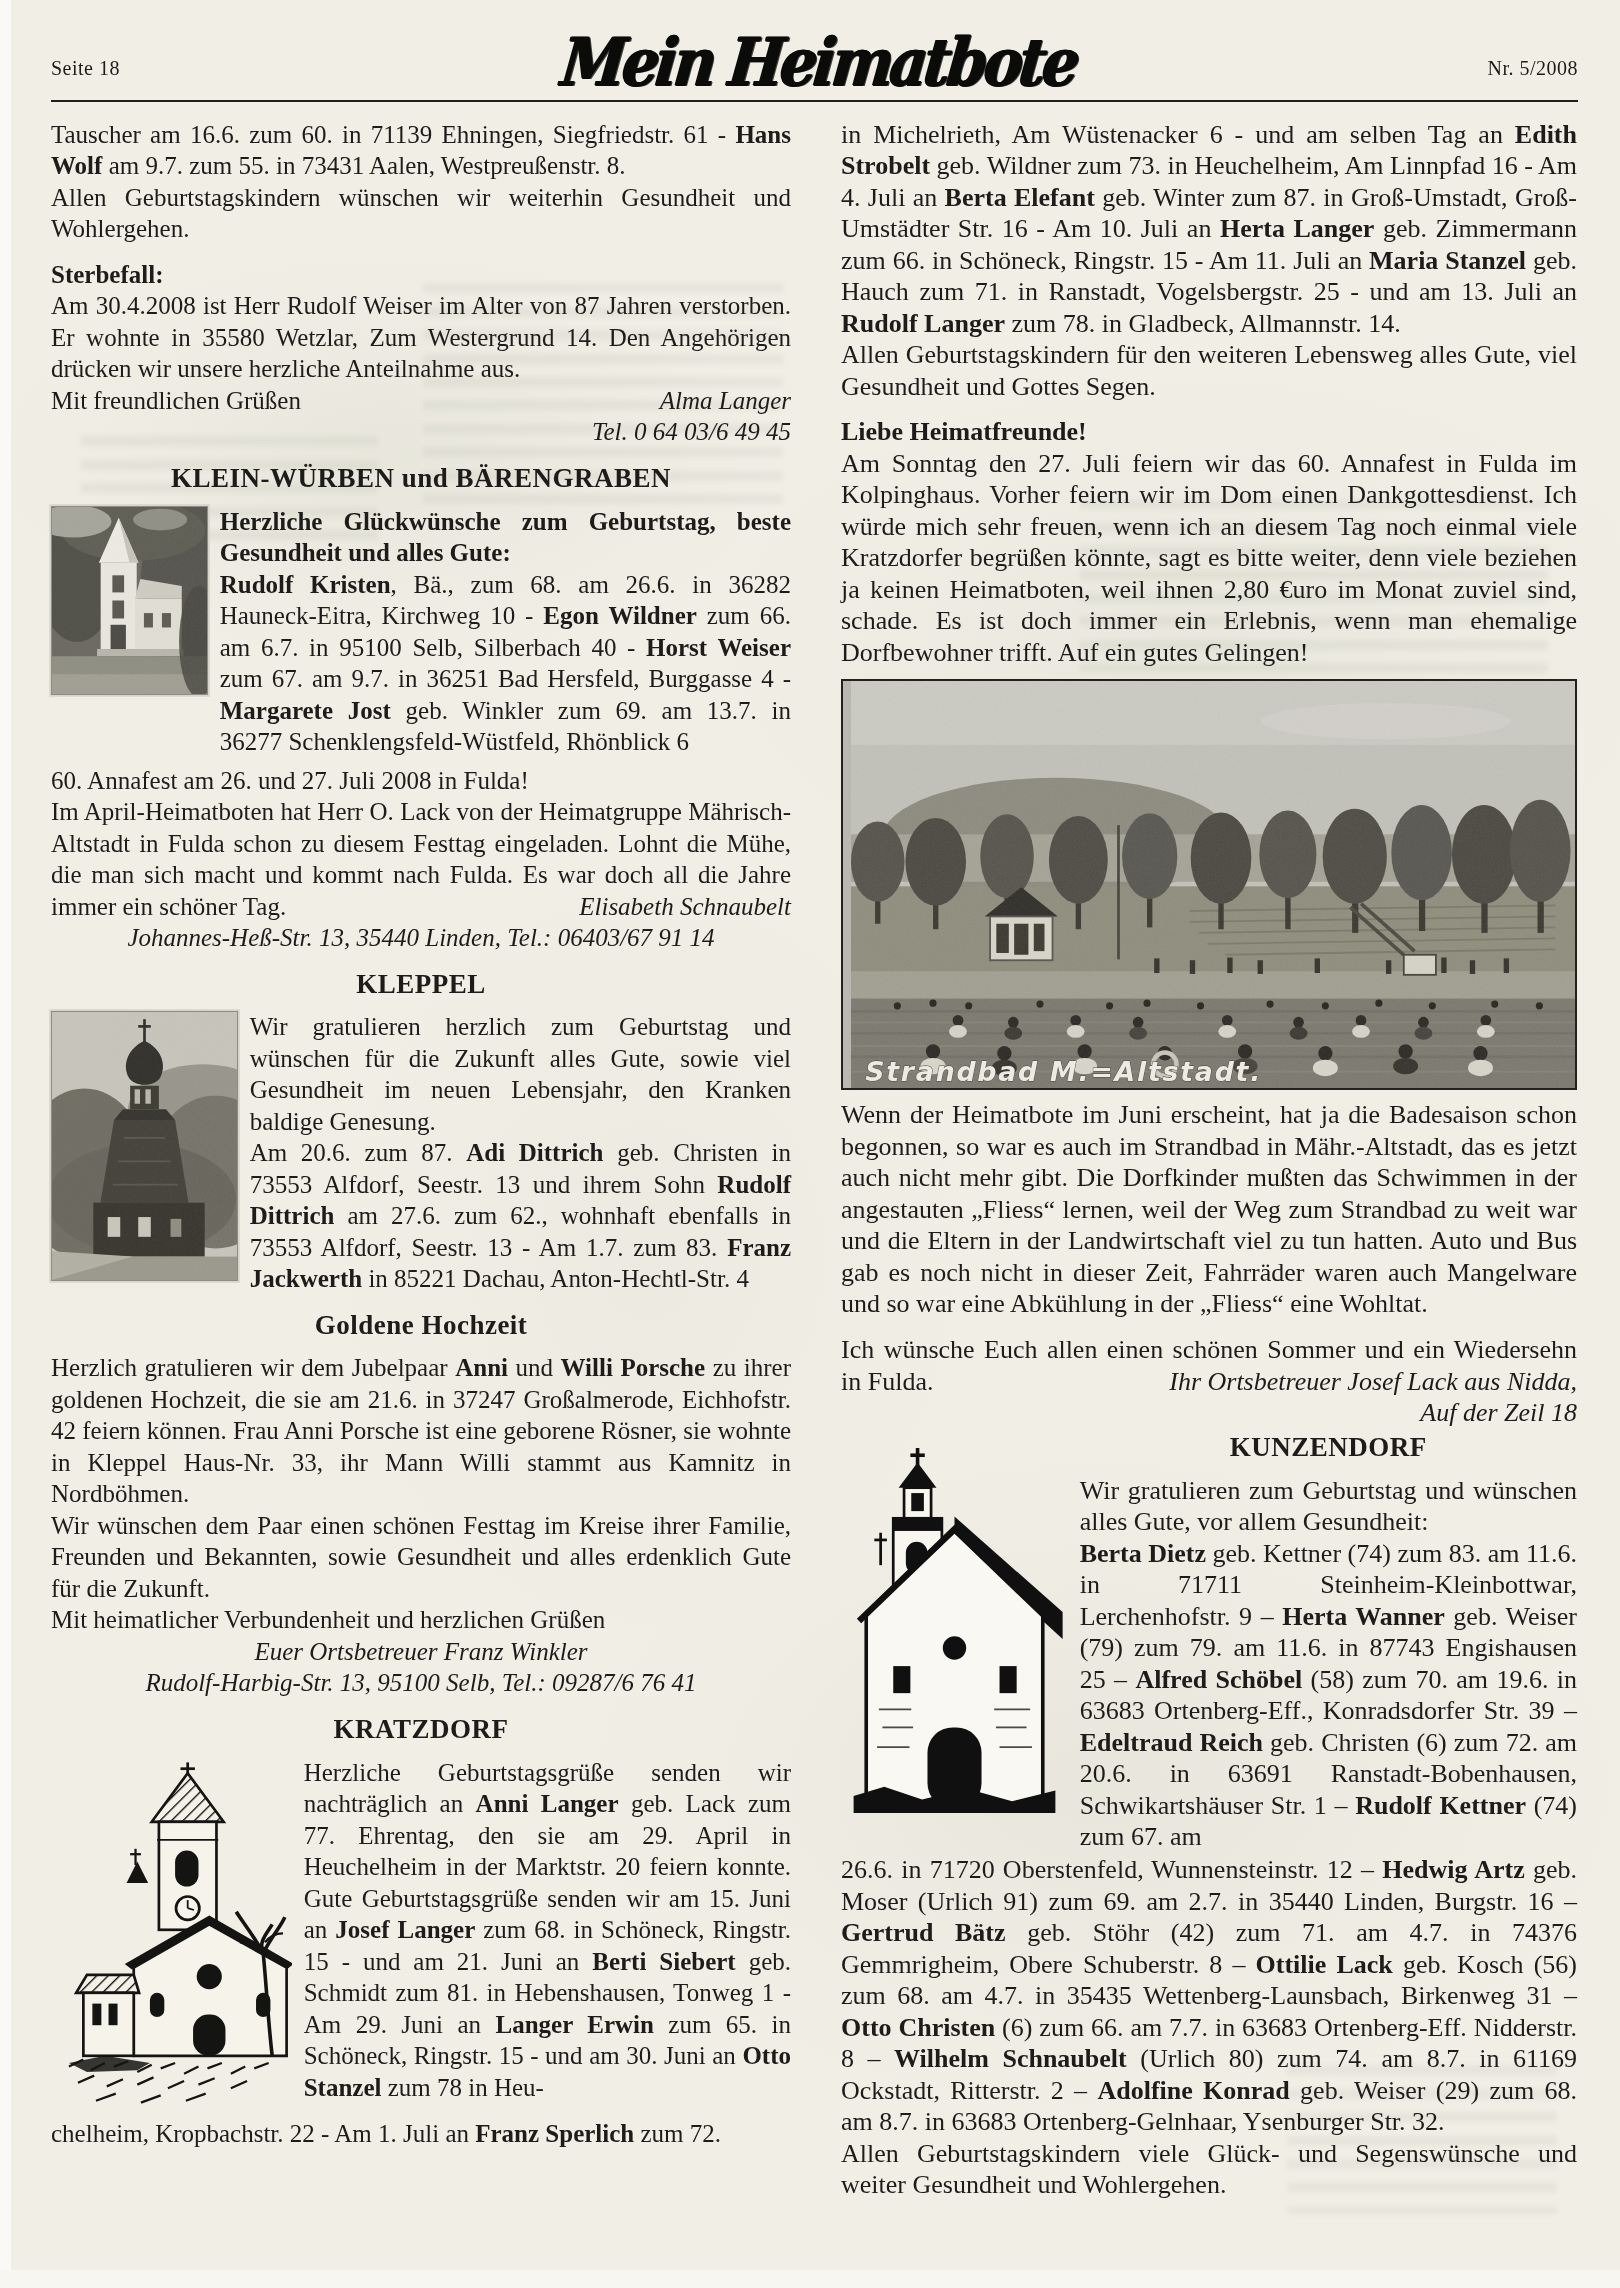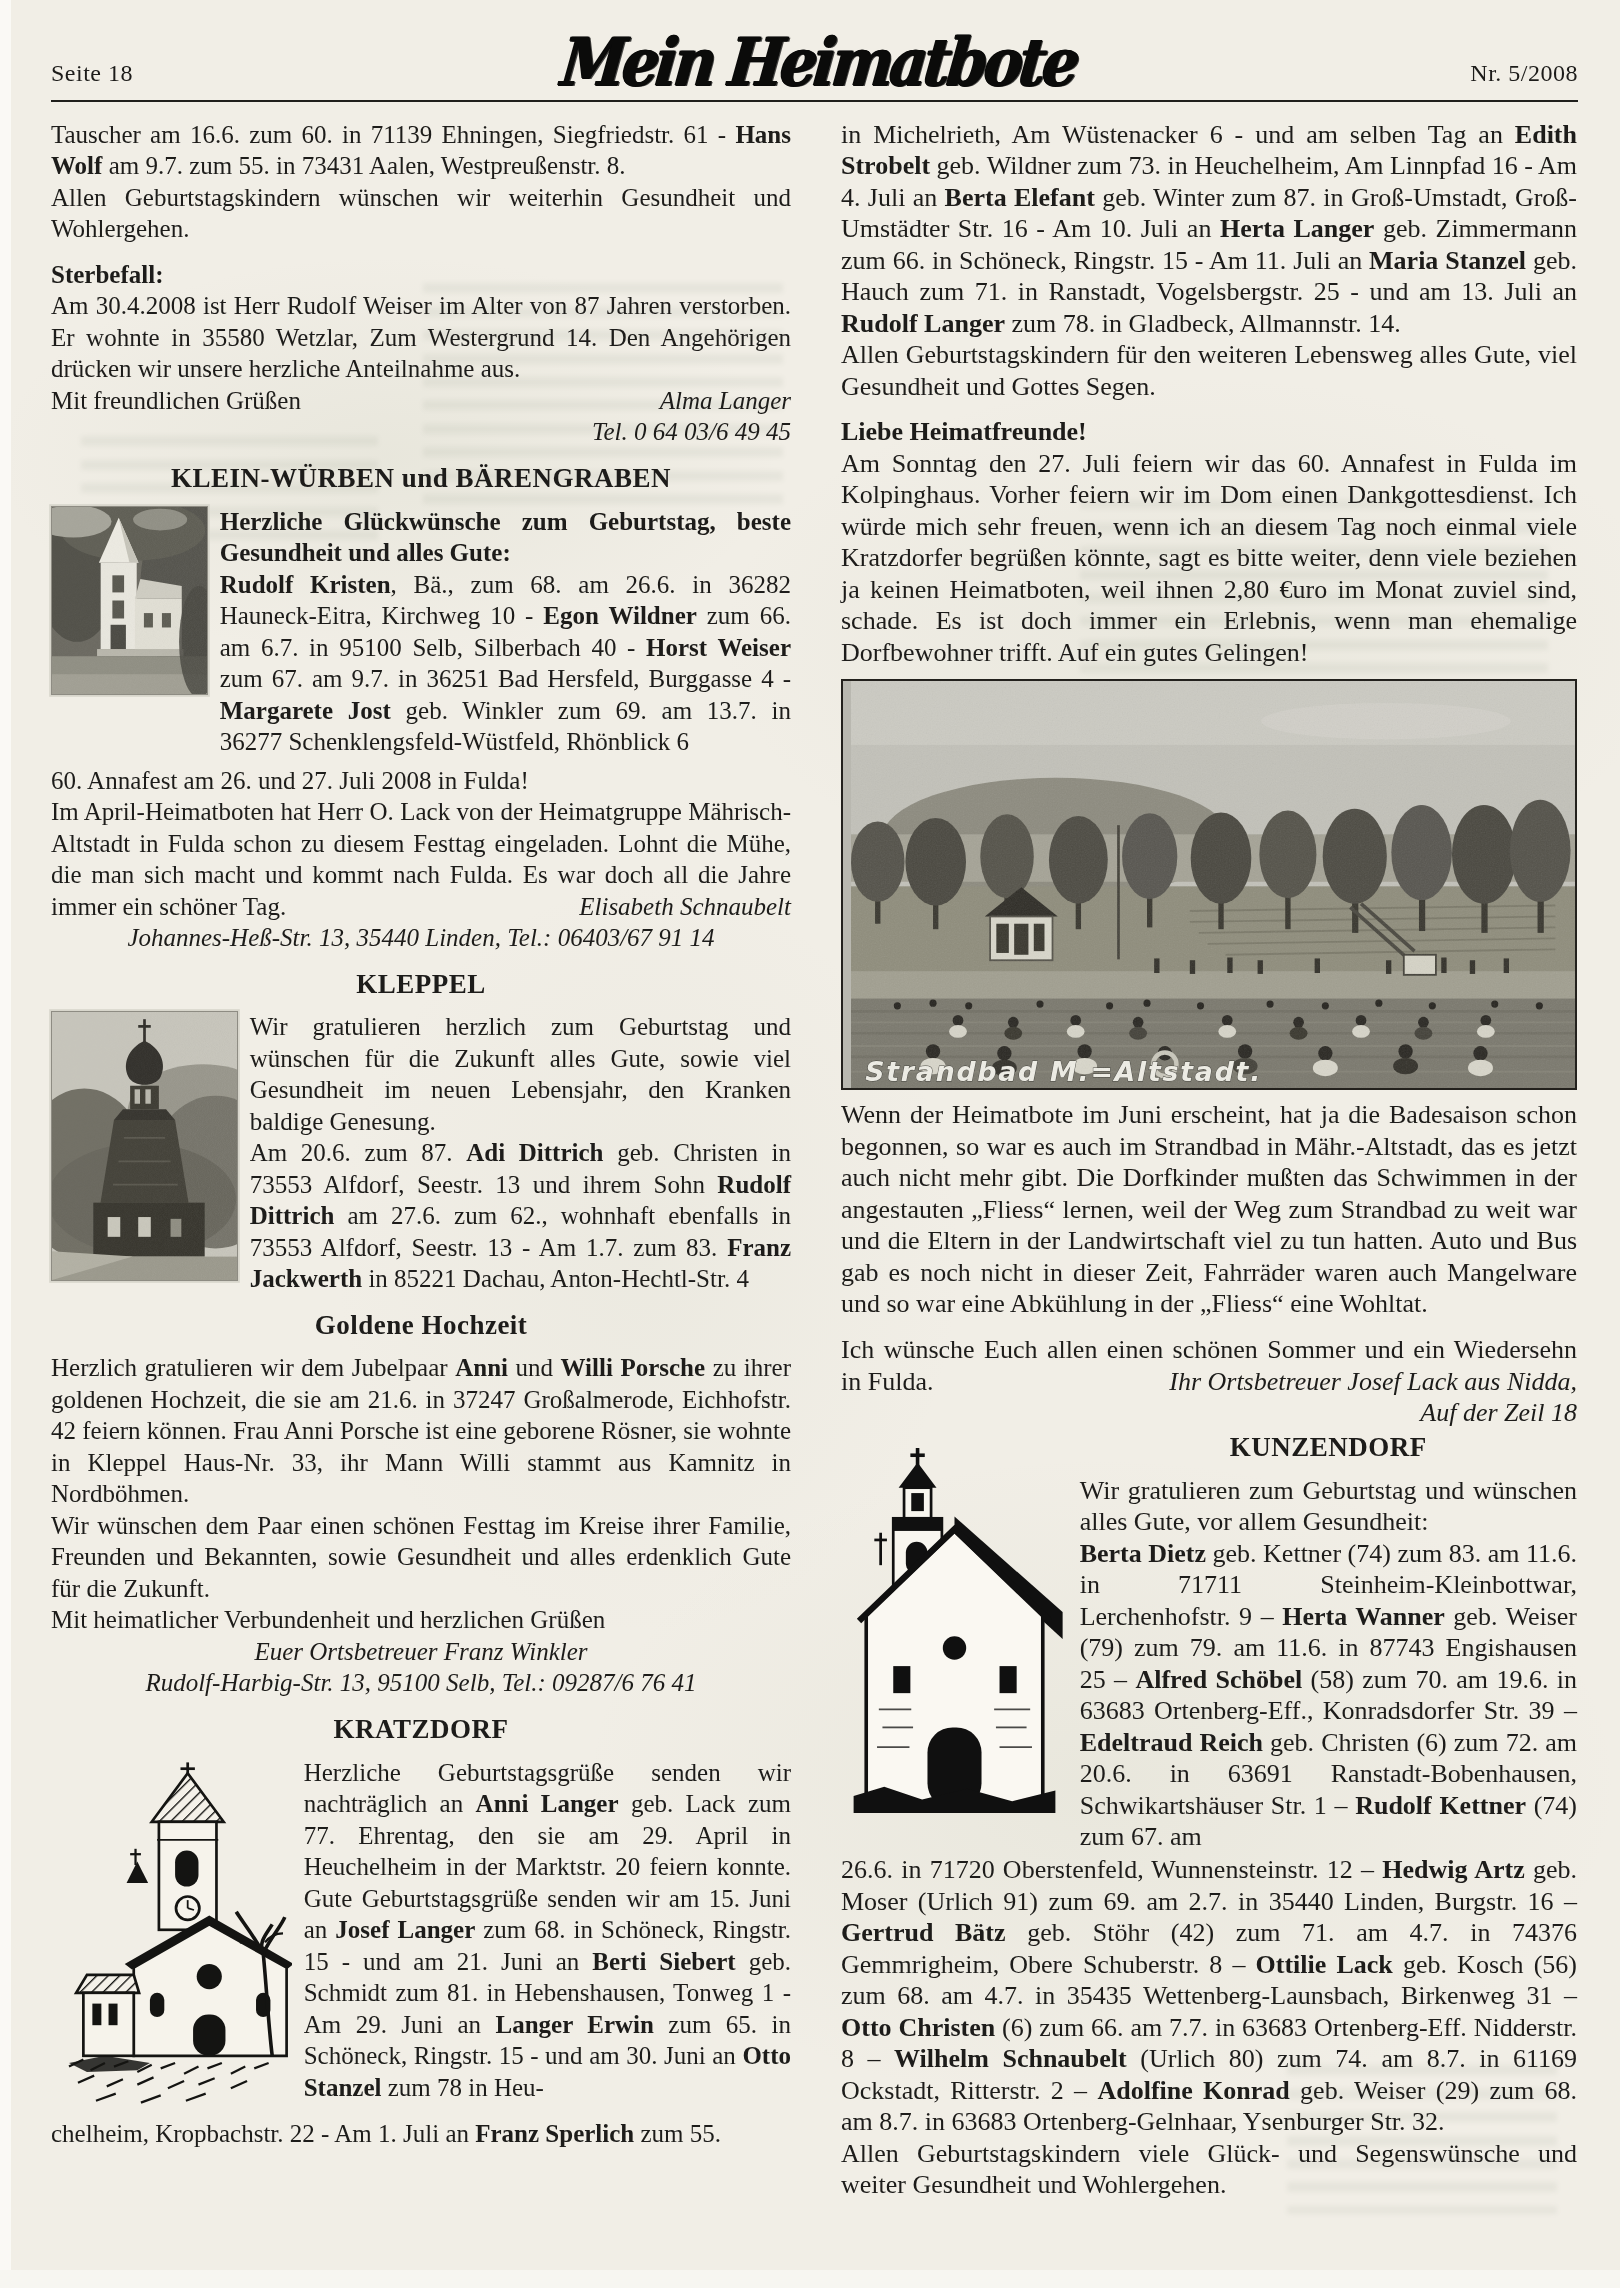--- a/index.html
+++ b/index.html
@@ -13,21 +13,21 @@
       radial-gradient(ellipse 738px 468px at 68% 78%, rgba(182,188,162,.14), transparent 70%),
       radial-gradient(ellipse 450px 540px at 40% 55%, rgba(190,195,175,.10), transparent 70%),
       #f1eee6;
   }
   .edge-l{position:absolute;left:0;top:0;width:10.8px;height:100%;background:#faf9f5;}
   .edge-b{position:absolute;left:0;bottom:0;width:100%;height:18px;background:#f7f6f1;}
   .ghost{position:absolute;filter:blur(2.7px);opacity:.07;pointer-events:none;
     background:repeating-linear-gradient(180deg, transparent 0 13.5px, #5f6e58 13.5px 23.4px);}
   .inner{position:absolute;left:51px;top:40px;width:1527px;}
   header{position:relative;height:56px;}
-  .h-label{position:absolute;bottom:9px;font-size:24px;letter-spacing:0.5px;}
+  .h-label{position:absolute;bottom:16px;font-size:20px;letter-spacing:0.5px;}
   .h-left{left:0;}
   .h-right{right:0;}
   .masthead{
     position:absolute;left:50%;bottom:-5.4px;transform:translateX(-50%) skewX(-6deg) scaleY(1.14);
     transform-origin:bottom center;
     font-family:"DejaVu Serif",serif;font-weight:bold;font-style:italic;
     font-size:58px;letter-spacing:-3.6px;color:#0b0b0a;white-space:nowrap;
     text-shadow:0.9px 0 0 #0b0b0a,-0.9px 0 0 #0b0b0a,1.8px 0.9px 0 rgba(10,10,10,.75),0 0.9px 0 #0b0b0a;
   }
   .rule{border-top:2.7px solid #201f1c;margin-top:3.6px;}
@@ -220,21 +220,21 @@
                   <line x1="200" y1="368" x2="218" y2="360"></line>
                 <line x1="50" y1="382" x2="72" y2="374"></line>
                   <line x1="100" y1="384" x2="122" y2="376"></line>
                   <line x1="150" y1="382" x2="172" y2="374"></line>
               </g>
               <path d="M20,340 L60,332 L110,340 L96,348 L40,350 Z" fill="#141412" opacity="0.85"></path>
             </svg>
           </div>
           <div class="just mtext"><span>Herzliche Geburtstagsgrüße senden wir nachträglich an </span><span style="font-weight: bold;">Anni Langer</span><span> geb. Lack zum 77. Ehrentag, den sie am 29. April in Heuchelheim in der Marktstr. 20 feiern konnte. Gute Geburtstagsgrüße senden wir am 15. Juni an </span><span style="font-weight: bold;">Josef Langer</span><span> zum 68. in Schöneck, Ringstr. 15 - und am 21. Juni an </span><span style="font-weight: bold;">Berti Siebert</span><span> geb. Schmidt zum 81. in Hebenshausen, Tonweg 1 - Am 29. Juni an </span><span style="font-weight: bold;">Langer Erwin</span><span> zum 65. in Schöneck, Ringstr. 15 - und am 30. Juni an </span><span style="font-weight: bold;">Otto Stanzel</span><span> zum 78 in Heu-</span></div>
         </div>
-        <p class="just"><span>chelheim, Kropbachstr. 22 - Am 1. Juli an </span><span style="font-weight: bold;">Franz Sperlich</span><span> zum 55.</span></p>
+        <p class="just"><span>chelheim, Kropbachstr. 22 - Am 1. Juli an </span><span style="font-weight: bold;">Franz Sperlich</span><span> zum 72.</span></p>
       </section>
 
       <section class="colR">
         <p class="just"><span>in Michelrieth, Am Wüstenacker 6 - und am selben Tag an </span><span style="font-weight: bold;">Edith Strobelt</span><span> geb. Wildner zum 73. in Heuchelheim, Am Linnpfad 16 - Am 4. Juli an </span><span style="font-weight: bold;">Berta Elefant</span><span> geb. Winter zum 87. in Groß-Umstadt, Groß-Umstädter Str. 16 - Am 10. Juli an </span><span style="font-weight: bold;">Herta Langer</span><span> geb. Zimmermann zum 66. in Schöneck, Ringstr. 15 - Am 11. Juli an </span><span style="font-weight: bold;">Maria Stanzel</span><span> geb. Hauch zum 71. in Ranstadt, Vogelsbergstr. 25 - und am 13. Juli an </span><span style="font-weight: bold;">Rudolf Langer</span><span> zum 78. in Gladbeck, Allmannstr. 14.</span><br><span>Allen Geburtstagskindern für den weiteren Lebensweg alles Gute, viel Gesundheit und Gottes Segen.</span></p>
 
         <p class="bold mt16">Liebe Heimatfreunde!</p>
         <p class="just">Am Sonntag den 27. Juli feiern wir das 60. Annafest in Fulda im Kolpinghaus. Vorher feiern wir im Dom einen Dankgottesdienst. Ich würde mich sehr freuen, wenn ich an diesem Tag noch einmal viele Kratzdorfer begrüßen könnte, sagt es bitte weiter, denn viele beziehen ja keinen Heimatboten, weil ihnen 2,80 €uro im Monat zuviel sind, schade. Es ist doch immer ein Erlebnis, wenn man ehemalige Dorfbewohner trifft. Auf ein gutes Gelingen!</p>
 
         <figure class="photoframe">
           <svg viewBox="0 0 812 446" preserveAspectRatio="none" style="font-size:28.5px">

